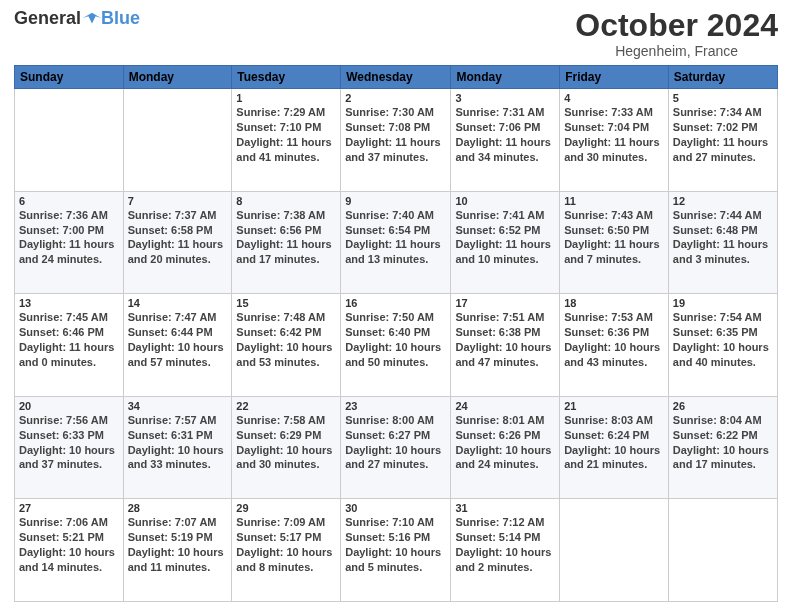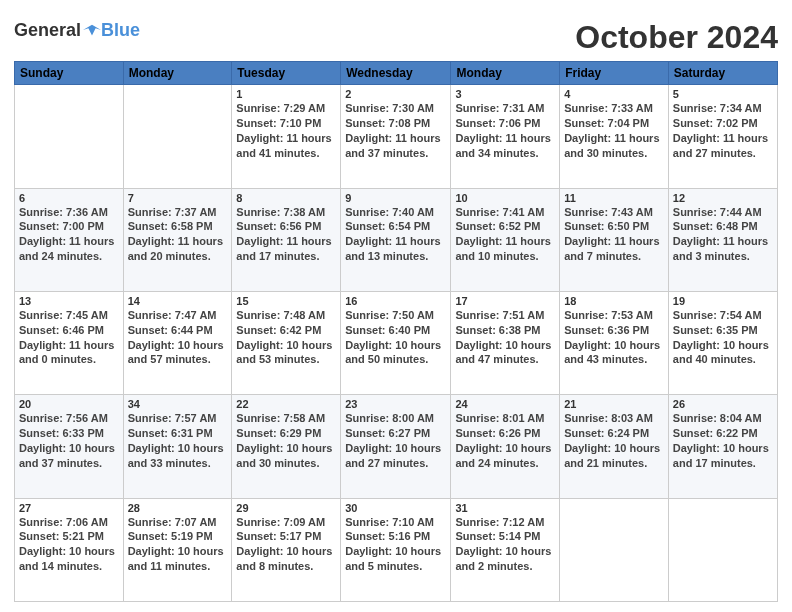--- a/index.html
+++ b/index.html
@@ -6,21 +6,21 @@
     body {
       font-family: Arial, sans-serif;
       background: #fff;
       width: 792px;
       height: 612px;
       overflow: hidden;
     }
     .page {
       width: 792px;
       height: 612px;
-      padding: 20px 14px 10px 14px;
+      padding: 8px 14px 10px 14px;
       display: flex;
       flex-direction: column;
     }
     .header {
       display: flex;
       justify-content: space-between;
       align-items: flex-start;
       margin-bottom: 6px;
     }
     .logo {
@@ -112,20 +112,21 @@
       <div class="logo-text">
         <span class="logo-general">General</span>
         <svg class="logo-icon" viewBox="0 0 20 18" xmlns="http://www.w3.org/2000/svg">
           <polygon points="10,2 20,8 14,6 10,14 6,6 0,8" fill="#4a90d9"></polygon>
         </svg>
         <span class="logo-blue">Blue</span>
       </div>
     </div>
     <div class="title-block">
       <div class="month-title">October 2024</div>
+      <div class="location">Hegenheim, France</div>
     </div>
   </div>
 
   <table class="calendar">
     <thead>
       <tr>
         <th>Sunday</th>
         <th>Monday</th>
         <th>Tuesday</th>
         <th>Wednesday</th>

